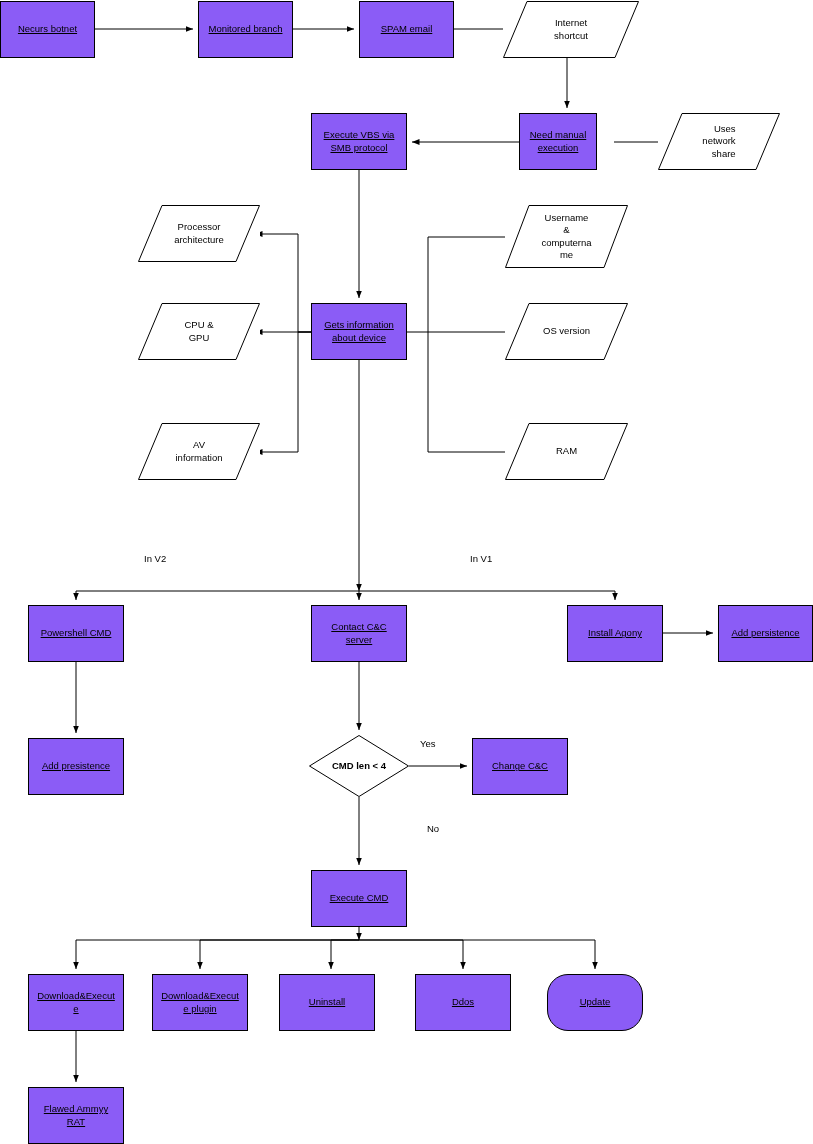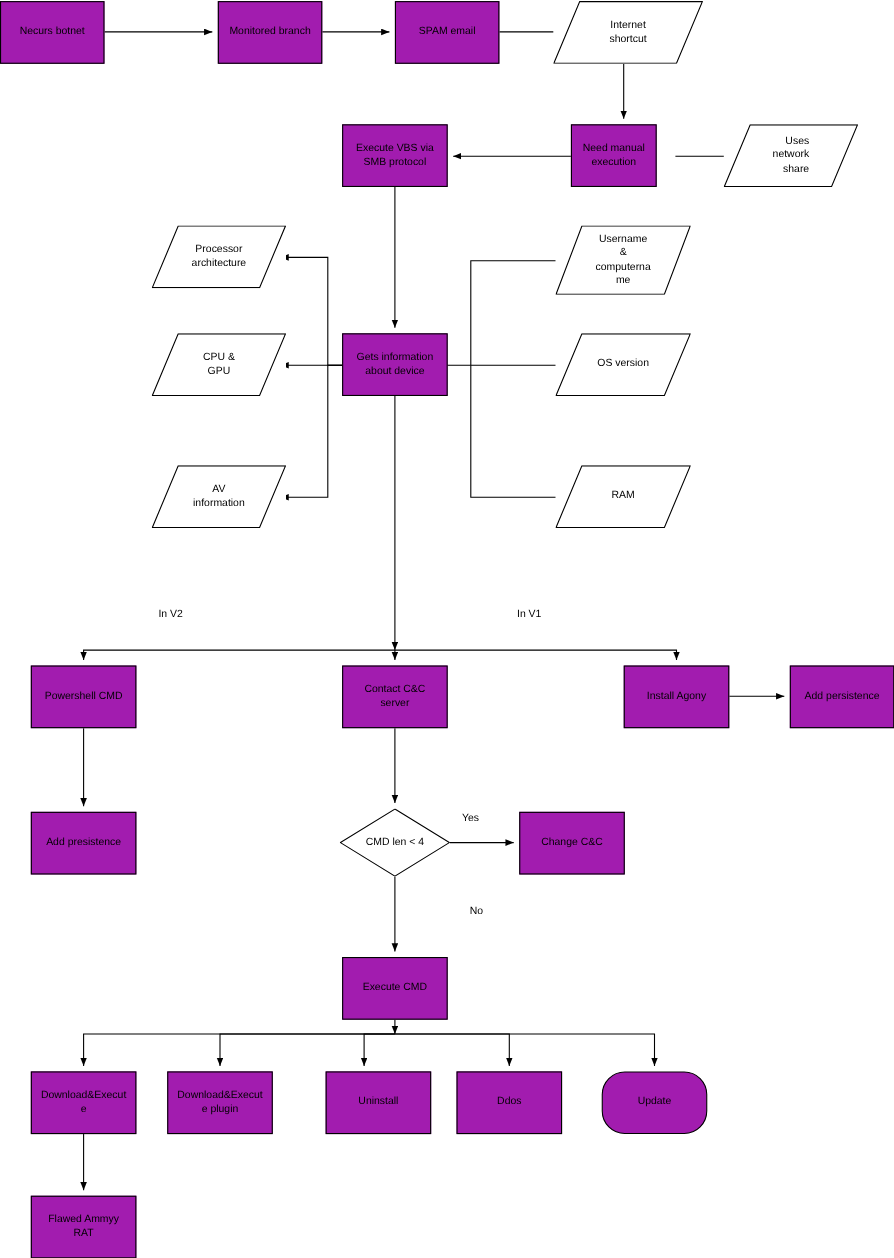--- a/index.html
+++ b/index.html
@@ -32,21 +32,22 @@
     align-items: center;
     justify-content: center;
     text-align: center;
     font-size: 9.5px;
     line-height: 12.5px;
     color: #000000;
     padding: 2px 3px;
   }
   .node.proc {
     border: 1px solid #000000;
-    background: #a21caf;
+    background: #8b5cf6;
+    text-decoration: underline;
   }
   .node.para {
     background: #ffffff;
     border: none;
   }
   .node.para .paraback {
     position: absolute;
     left: 0; top: 0; right: 0; bottom: 0;
   }
   .node.para .lbl {
@@ -206,41 +207,41 @@
       <div class="node proc" style="left: 311px; top: 605px; width: 96px; height: 57px;">
         <span class="lbl">Contact C&amp;C
 server</span>
       </div>
       <div class="node proc" style="left: 567px; top: 605px; width: 96px; height: 57px;">
         <span class="lbl">Install Agony</span>
       </div>
       <div class="node proc" style="left: 718px; top: 605px; width: 95px; height: 57px;">
         <span class="lbl">Add persistence</span>
       </div>
-      <div class="node diamond" style="left: 309px; top: 735px; width: 100px; height: 62px;">
+      <div class="node diamond" style="left: 309px; top: 735px; width: 100px; height: 62px; font-weight: bold;">
         <svg class="diaback" viewBox="0 0 100 62" preserveAspectRatio="none">
           <polygon points="50,0.5 99.5,31 50,61.5 0.5,31" fill="#ffffff" stroke="#000000" stroke-width="1" vector-effect="non-scaling-stroke"></polygon>
         </svg>
         <span class="lbl">CMD len &lt; 4</span>
       </div>
       <div class="node proc" style="left: 472px; top: 738px; width: 96px; height: 57px;">
         <span class="lbl">Change C&amp;C</span>
       </div>
       <div class="node proc" style="left: 311px; top: 870px; width: 96px; height: 57px;">
         <span class="lbl">Execute CMD</span>
       </div>
       <div class="node proc" style="left: 28px; top: 974px; width: 96px; height: 57px;">
         <span class="lbl">Download&amp;Execut
 e</span>
       </div>
       <div class="node proc" style="left: 152px; top: 974px; width: 96px; height: 57px;">
         <span class="lbl">Download&amp;Execut
 e plugin</span>
       </div>
-      <div class="node proc" style="left: 296px; top: 974px; width: 96px; height: 57px;">
+      <div class="node proc" style="left: 279px; top: 974px; width: 96px; height: 57px;">
         <span class="lbl">Uninstall</span>
       </div>
       <div class="node proc" style="left: 415px; top: 974px; width: 96px; height: 57px;">
         <span class="lbl">Ddos</span>
       </div>
       <div class="node proc" style="left: 547px; top: 974px; width: 96px; height: 57px; border-radius: 21px;">
         <span class="lbl">Update</span>
       </div>
       <div class="node proc" style="left: 28px; top: 1087px; width: 96px; height: 57px;">
         <span class="lbl">Flawed Ammyy

